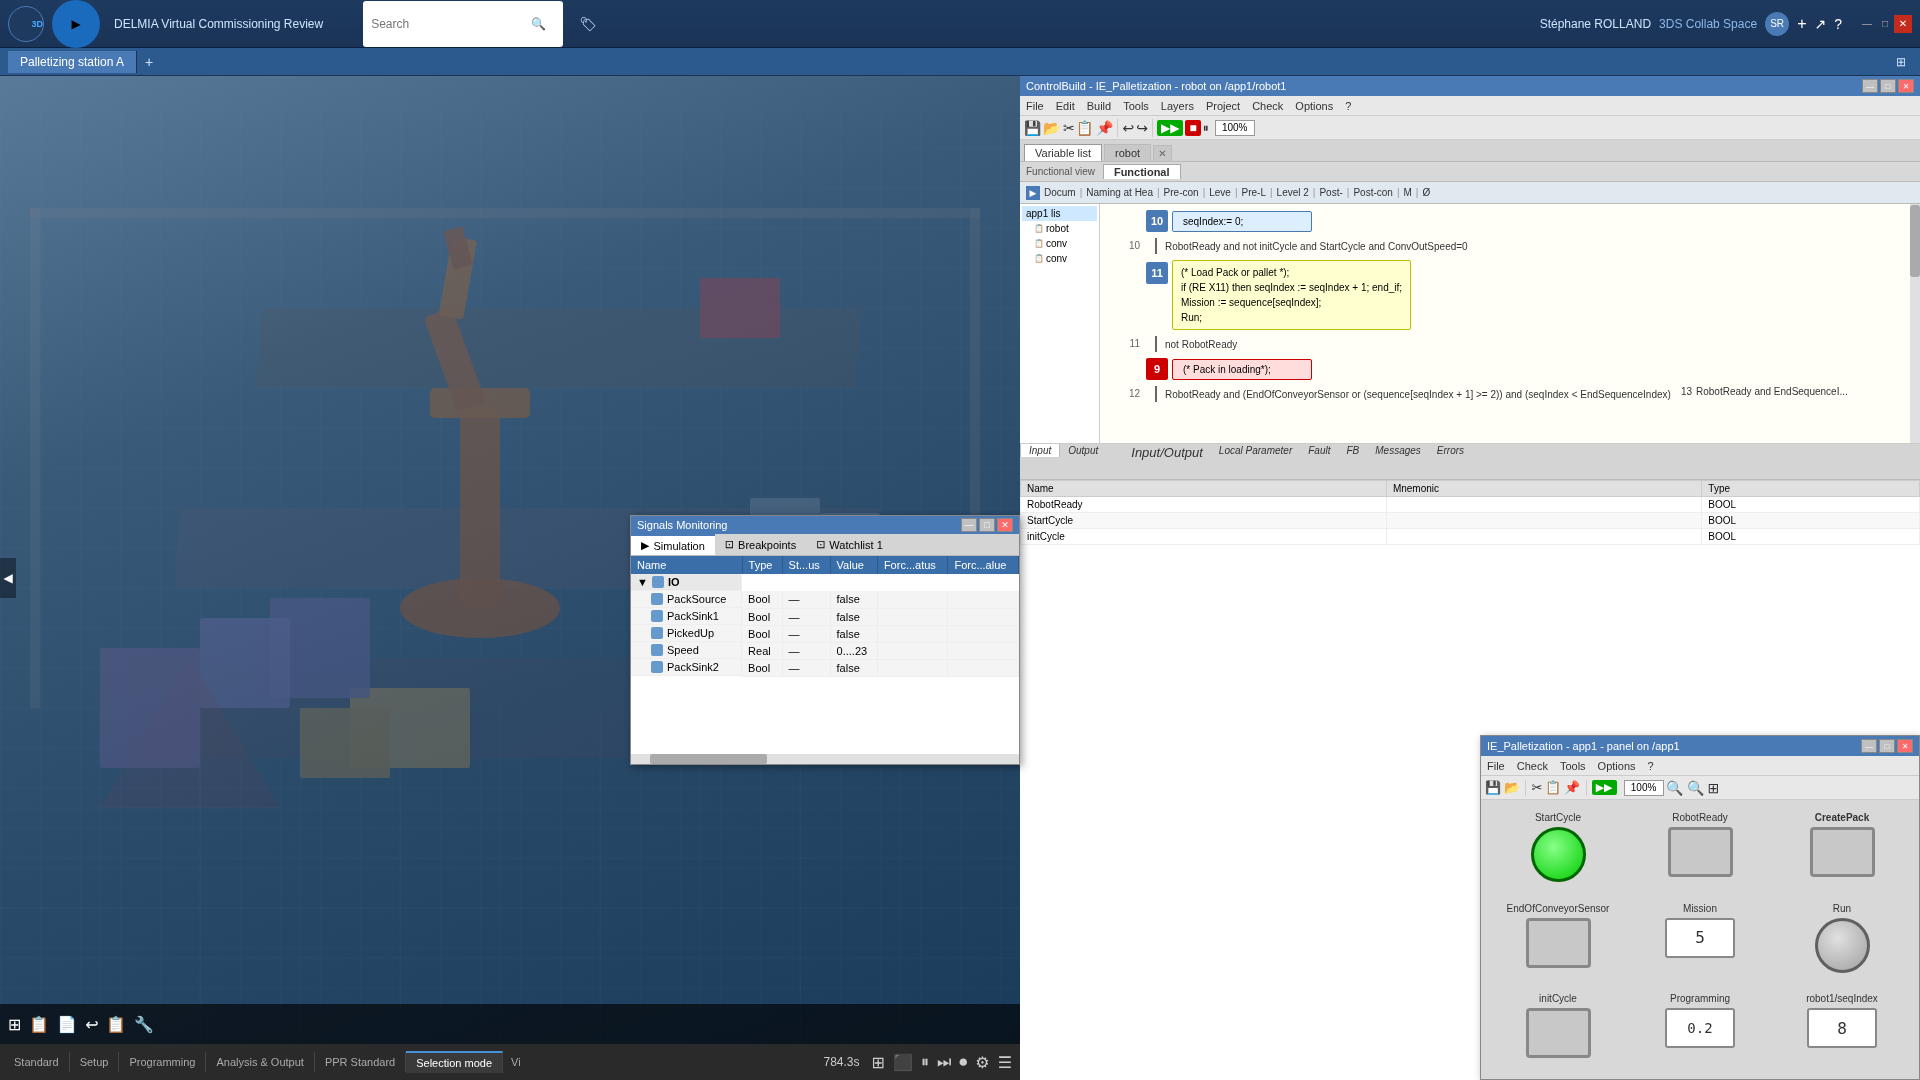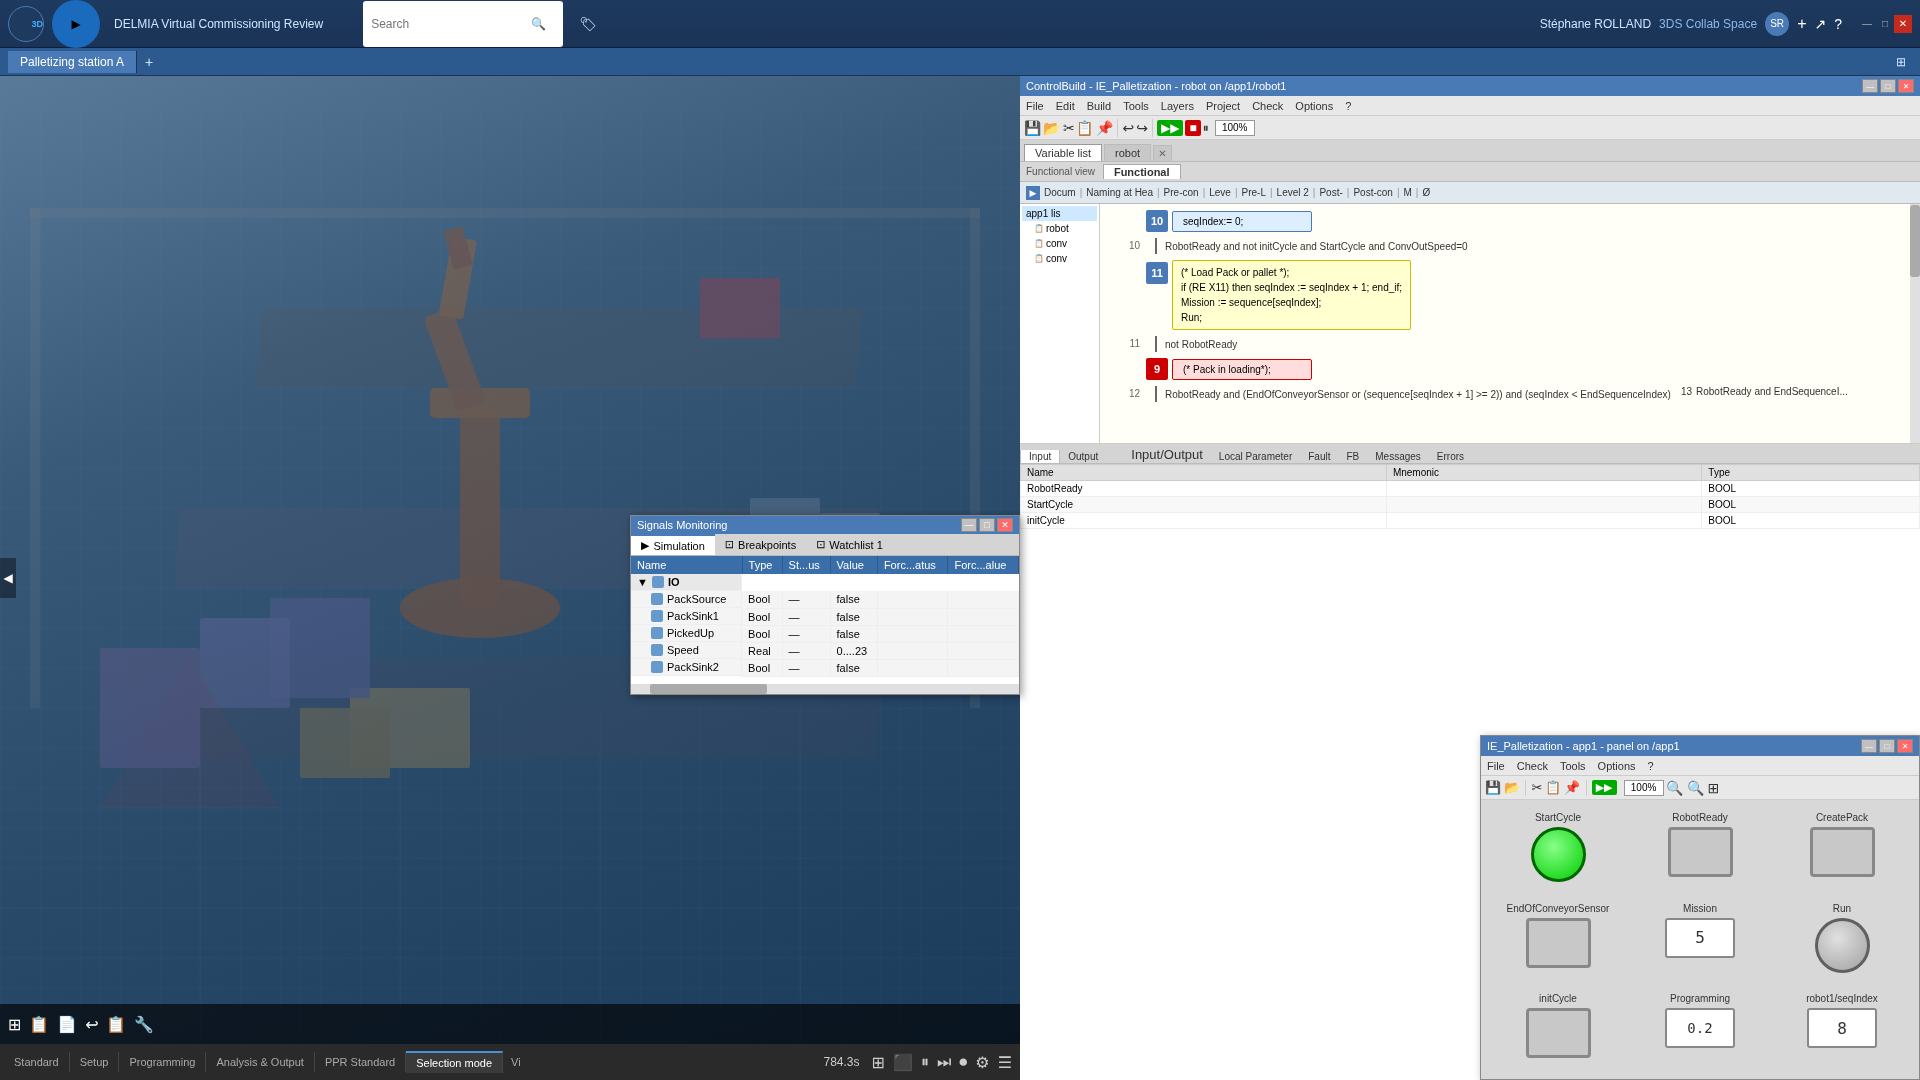--- a/index.html
+++ b/index.html
@@ -24,21 +24,21 @@
       padding: 0 8px;
     }
 
     
     .viewport { flex: 0 0 1020px; position: relative; background: #2a3a4a; overflow: hidden; }
 
     
     .signals-window {
       position: absolute;
       left: 630px; top: 515px;
-      width: 390px; height: 180px;
+      width: 390px; height: 250px;
       background: #f0f0f0;
       border: 1px solid #888;
       box-shadow: 2px 2px 8px rgba(0,0,0,0.4);
       display: flex; flex-direction: column;
       z-index: 100;
     }
     .signals-titlebar { background: #4a7ab5; color: white; font-size: 11px; padding: 2px 6px; display: flex; align-items: center; justify-content: space-between; }
     .signals-controls { display: flex; gap: 2px; }
 
     .signals-tabs { display: flex; height: 22px; background: #d4d4d4; border-bottom: 1px solid #bbb; }
@@ -339,21 +339,21 @@
             <div style="margin-left:10px;font-size:10px;color:#333;">13</div>
             <div style="font-size:10px;color:#333;margin-left:4px;">RobotReady and EndSequenceI...</div>
           </div>
         </div>
 
         <div style="width:10px;background:#e0e0e0;">
           <div style="width:100%;height:30%;background:#aaa;border-radius:3px;margin-top:10%;"></div>
         </div>
       </div>
 
-      <div style="display:flex;align-items:flex-end;height:20px;background:#d4d4d4;border-bottom:1px solid #bbb;">
+      <div style="display:flex;align-items:flex-start;height:36px;background:#d4d4d4;border-bottom:1px solid #bbb;font-style:italic;">
         <span style="padding:1px 8px;font-size:10px;color:#333;cursor:pointer;background:white;border-right:1px solid #bbb;border-left:1px solid #bbb;">Input</span>
         <span style="padding:1px 8px;font-size:10px;color:#333;cursor:pointer;">Output</span>
         <span style="padding:1px 8px;font-size:13px;color:#333;cursor:pointer;margin-left:17px;">Input/Output</span>
         <span style="padding:1px 8px;font-size:10px;color:#333;cursor:pointer;">Local Parameter</span>
         <span style="padding:1px 8px;font-size:10px;color:#333;cursor:pointer;">Fault</span>
         <span style="padding:1px 8px;font-size:10px;color:#333;cursor:pointer;">FB</span>
         <span style="padding:1px 8px;font-size:10px;color:#333;cursor:pointer;">Messages</span>
         <span style="padding:1px 8px;font-size:10px;color:#333;cursor:pointer;">Errors</span>
       </div>
 
@@ -539,21 +539,21 @@
         <span style="font-size:10px;color:#333;text-align:center;">StartCycle</span>
         <div style="width:55px;height:55px;border-radius:50%;background:radial-gradient(circle at 40% 35%,#88ff88,#00cc00);border:3px solid #006600;"></div>
       </div>
 
       <div style="display:flex;flex-direction:column;align-items:center;gap:4px;">
         <span style="font-size:10px;color:#333;text-align:center;">RobotReady</span>
         <div style="width:65px;height:50px;background:#c8c8c8;border:3px solid #888;border-radius:4px;"></div>
       </div>
 
       <div style="display:flex;flex-direction:column;align-items:center;gap:4px;">
-        <span style="font-size:10px;color:#333;text-align:center;">CreatePack</span>
+        <span style="font-size:10px;color:#333;text-align:center;font-weight:bold;">CreatePack</span>
         <div style="width:65px;height:50px;background:#c8c8c8;border:3px solid #888;border-radius:4px;"></div>
       </div>
 
       <div style="display:flex;flex-direction:column;align-items:center;gap:4px;">
         <span style="font-size:10px;color:#333;text-align:center;">EndOfConveyorSensor</span>
         <div style="width:65px;height:50px;background:#c8c8c8;border:3px solid #888;border-radius:4px;"></div>
       </div>
 
       <div style="display:flex;flex-direction:column;align-items:center;gap:4px;">
         <span style="font-size:10px;color:#333;text-align:center;">Mission</span>

